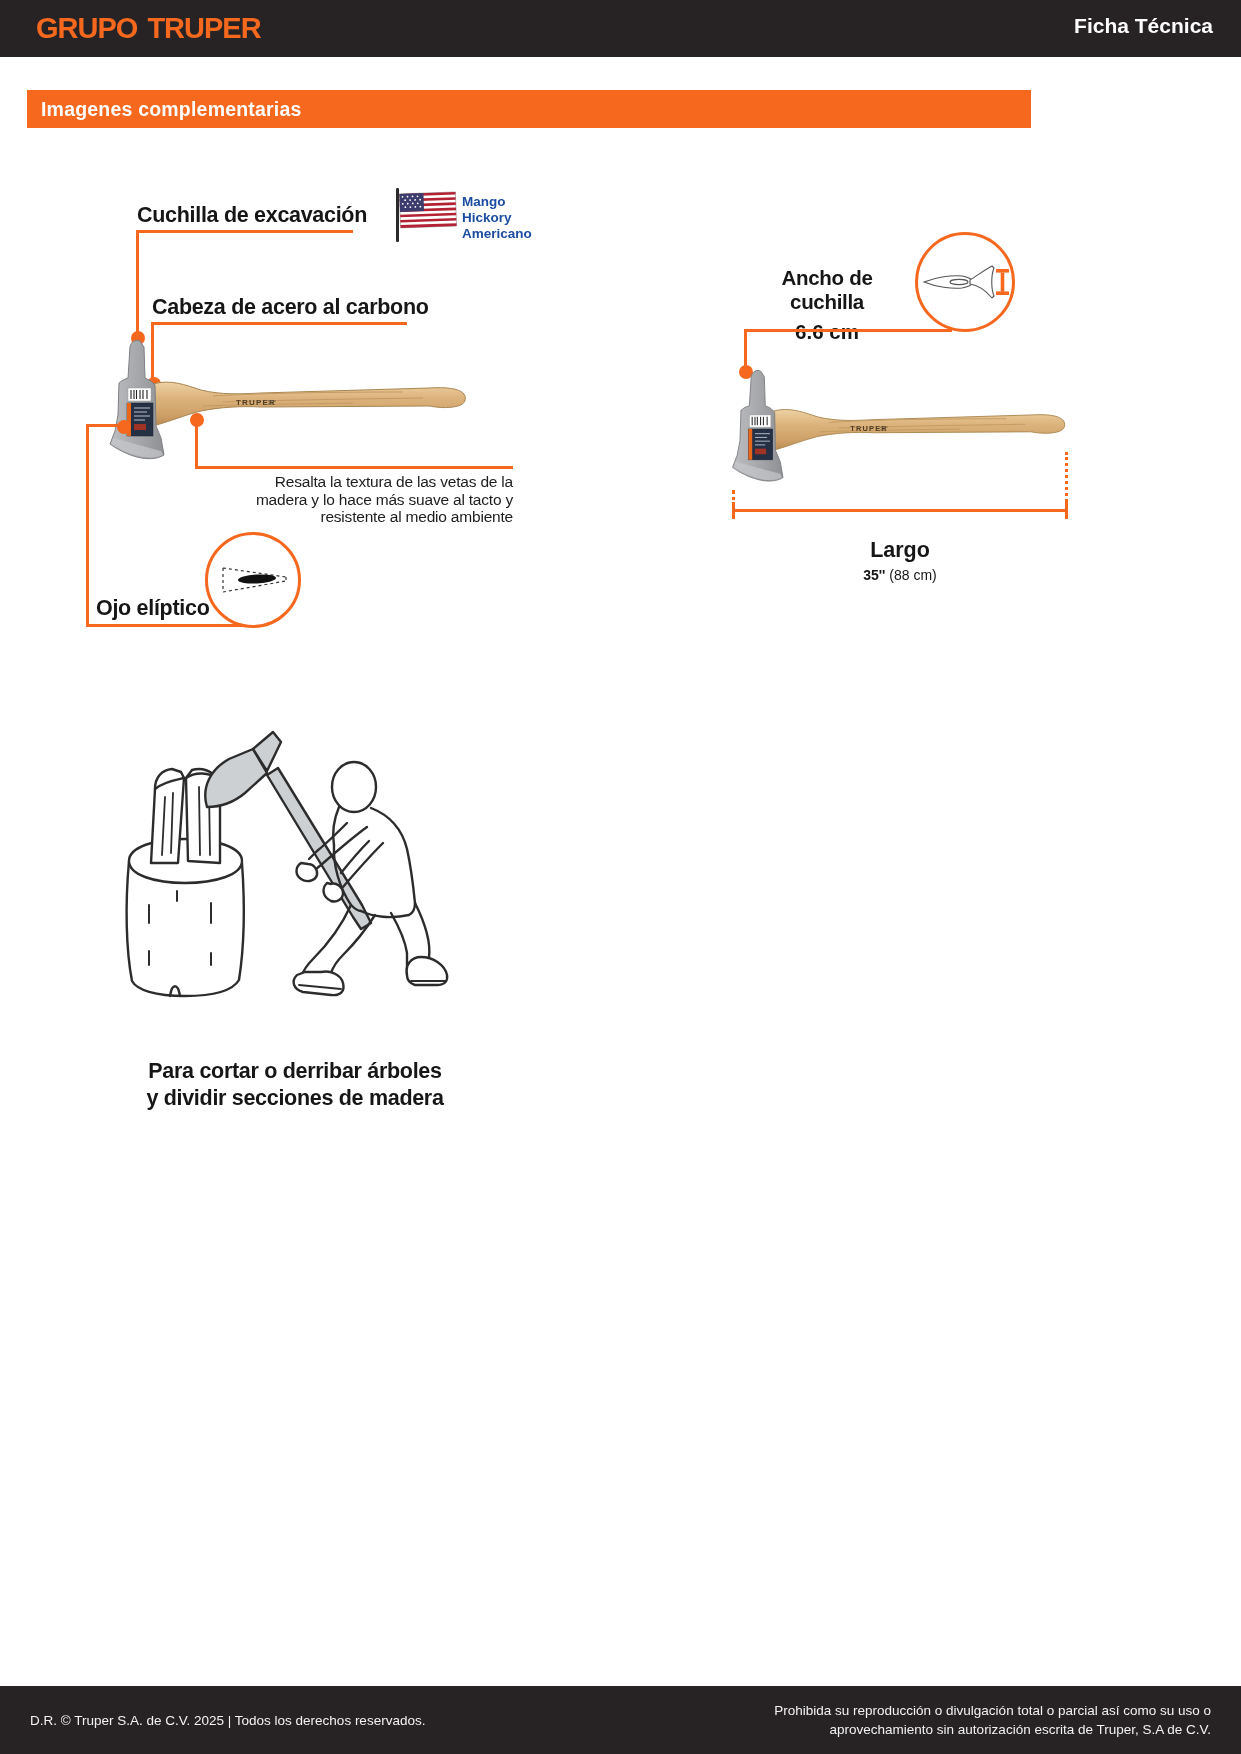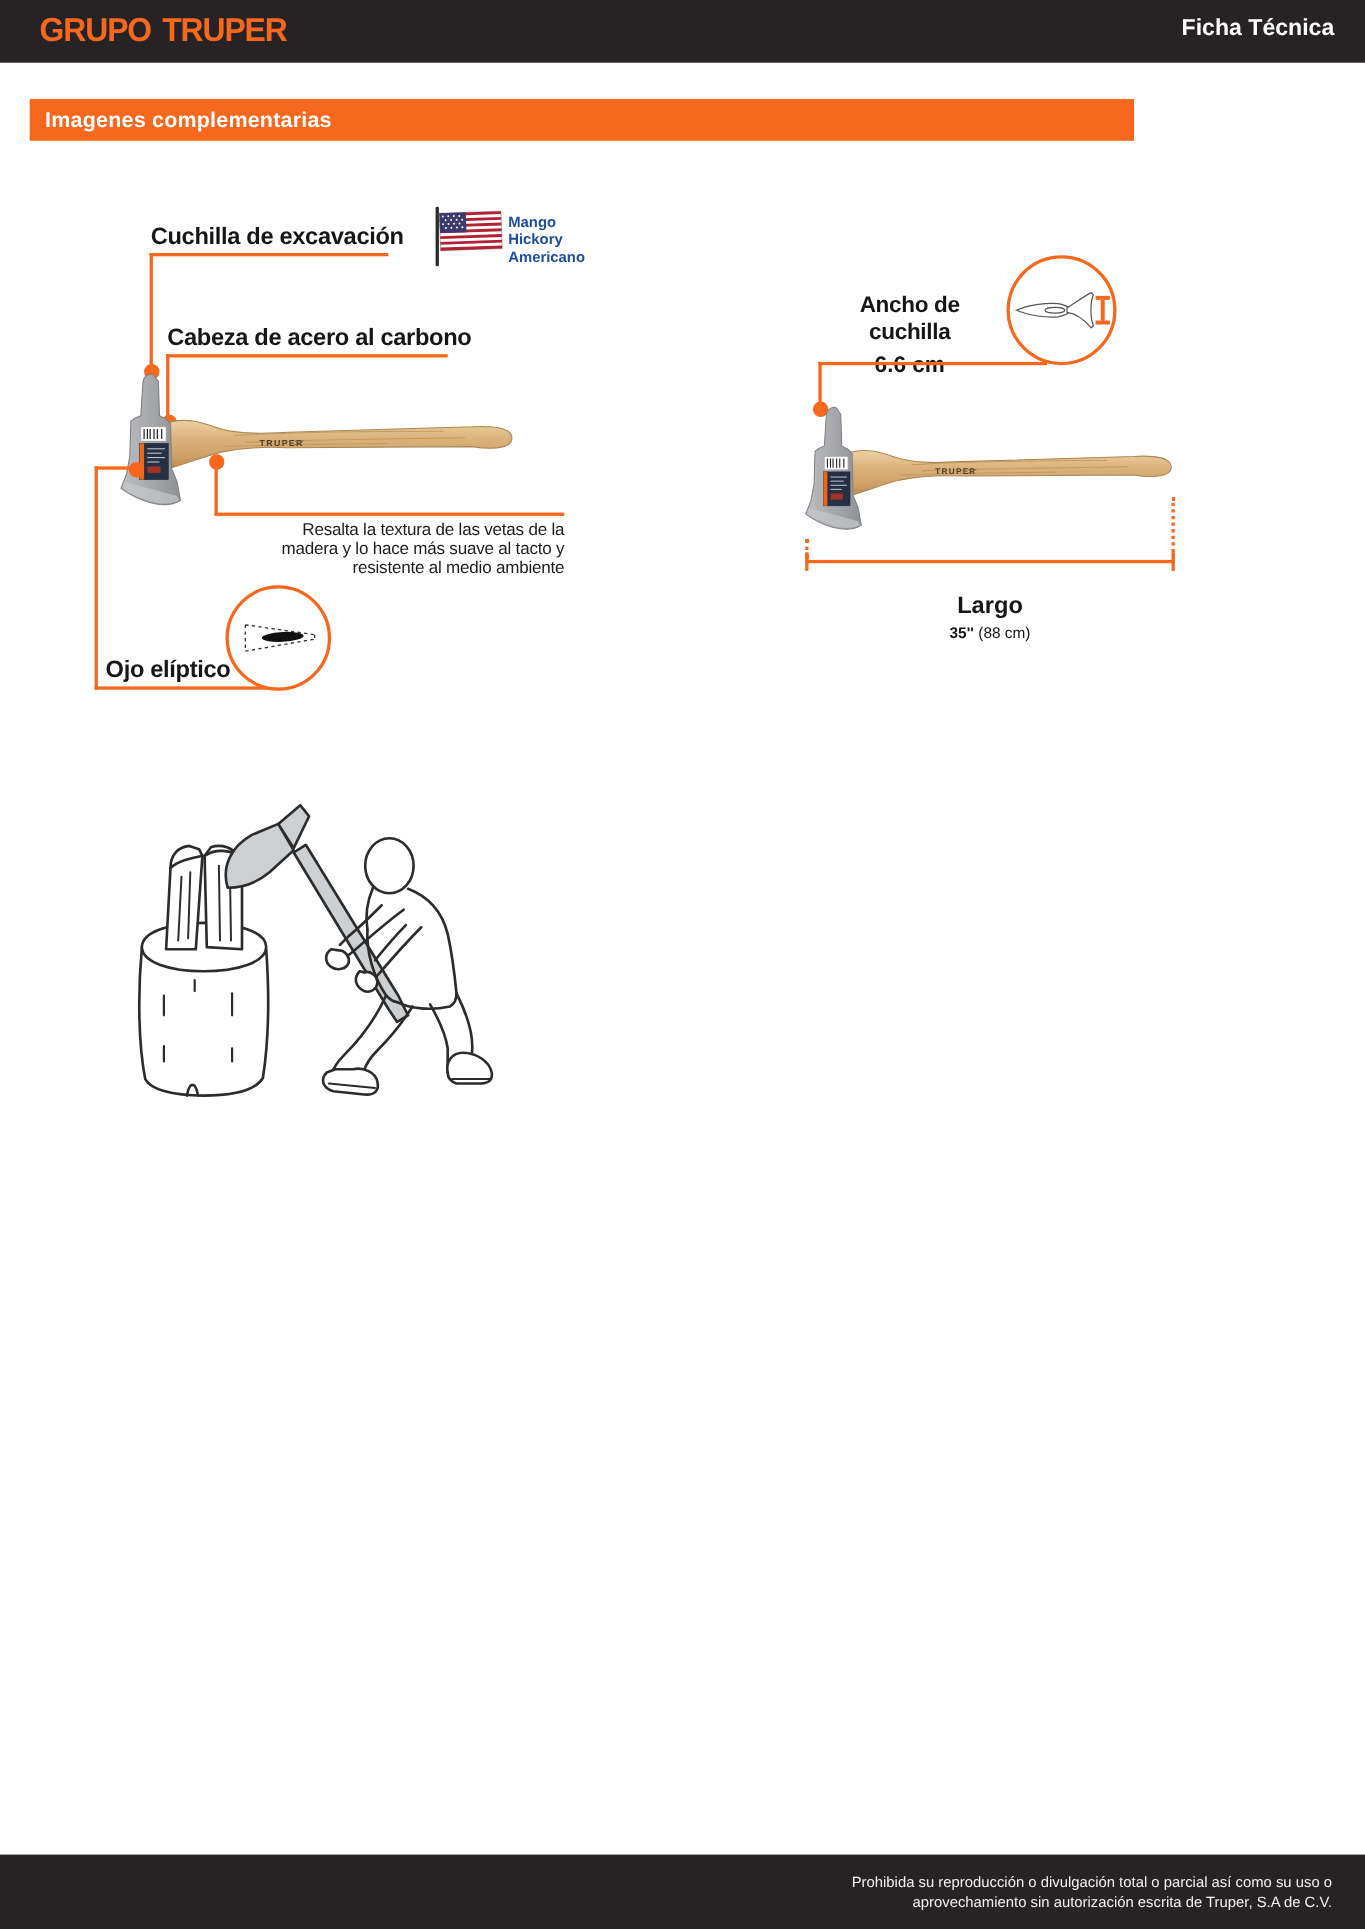--- a/index.html
+++ b/index.html
@@ -259,21 +259,26 @@
       <path d="M276,248 C284,262 290,274 292,288 C292,296 292,304 292,310" fill="none"></path>
       <path d="M292,310 C290,300 296,292 306,292 C318,292 330,300 332,310 C333,316 330,320 322,320 L300,320 C294,318 292,314 292,310 Z"></path>
       <path d="M296,316 L330,316" fill="none" stroke-width="1.8"></path>
       <path d="M236,240 C226,262 212,280 198,294 C192,300 188,306 186,312" fill="none"></path>
       <path d="M260,250 C250,266 240,278 228,290 C222,296 218,302 216,308" fill="none"></path>
       <path d="M182,310 C176,316 178,324 188,327 L216,330 C226,331 230,326 228,318 C226,310 216,305 206,307 L190,307 Z"></path>
       <path d="M184,320 L226,324" fill="none" stroke-width="1.8"></path>
     </g>
   </svg>
 
+  <div class="caption">
+    <div>Para cortar o derribar árboles</div>
+    <div>y dividir secciones de madera</div>
+  </div>
 
   <div class="footer">
+    <div class="fl">D.R. © Truper S.A. de C.V. 2025 | Todos los derechos reservados.</div>
     <div class="fr">
       <div>Prohibida su reproducción o divulgación total o parcial así como su uso o</div>
       <div>aprovechamiento sin autorización escrita de Truper, S.A de C.V.</div>
     </div>
   </div>
 
 </div>
 
 </body></html>

